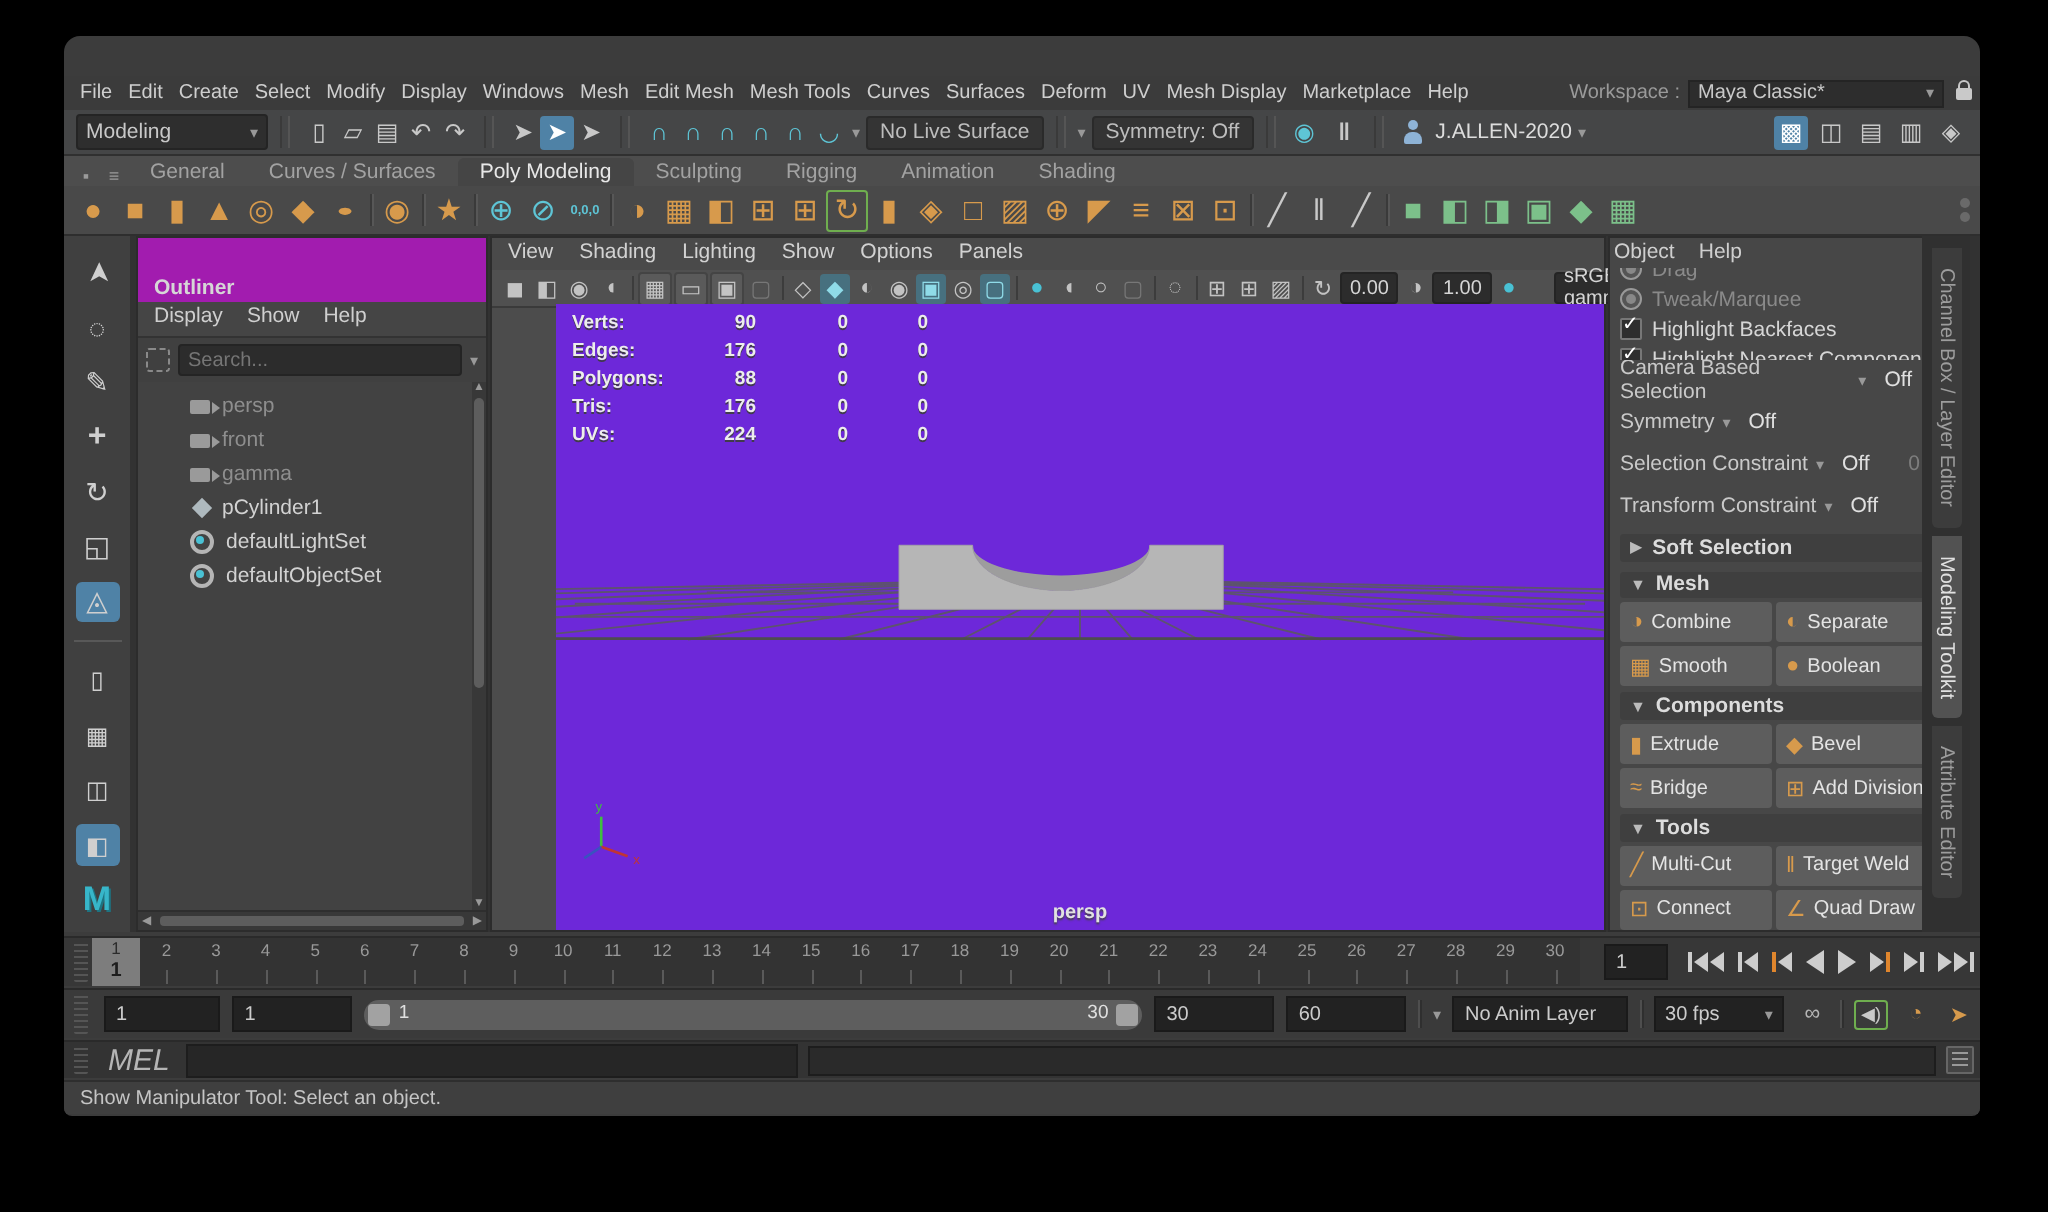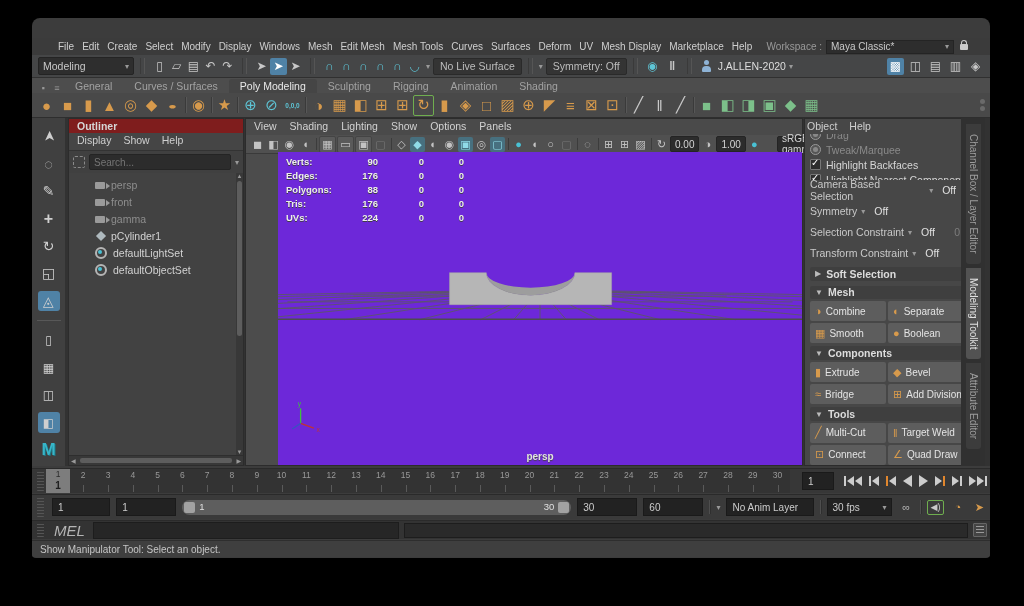--- a/index.html
+++ b/index.html
@@ -11,21 +11,21 @@
 
   
   .titlebar{top:0;height:20px;background:#2b2b2b;display:flex;align-items:center;}
   .lights{display:flex;gap:8px;margin-left:10px;}
   .light{width:11px;height:11px;border-radius:50%;}
   .l-red{background:#ff5f57}.l-yel{background:#febc2e}.l-grn{background:#28c840}
   .titlewrap{position:absolute;left:0;right:0;text-align:center;font-size:11px;color:#b9b9b9;pointer-events:none;}
   .doc-ico{display:inline-block;width:8px;height:10px;background:#c9c9c9;border-radius:1px;margin-right:5px;vertical-align:-1px;}
 
   
-  .menubar{top:20px;height:17px;background:#3b3b3b;display:flex;align-items:center;padding:0 22px;border-bottom:1px solid #2e2e2e;}
+  .menubar{top:20px;height:17px;background:#3b3b3b;display:flex;align-items:center;padding:0 4px;border-bottom:1px solid #2e2e2e;}
   .menu-item{padding:1px 4px;color:#cfcfcf;font-size:10px;white-space:nowrap;cursor:default;}
   .mspacer{flex:1}
   .wslabel{color:#9a9a9a;font-size:10px;margin-right:4px;white-space:nowrap;}
   .wsfield{width:118px;height:12px;background:#2d2d2d;border:1px solid #242424;color:#c9c9c9;font-size:10px;
     display:flex;align-items:center;padding:0 4px;justify-content:space-between;}
   .caret{font-size:8px;color:#999;}
   .lock{width:8px;height:6px;background:#c9c9c9;border-radius:1px;position:relative;margin-left:6px;}
   .lock::before{content:"";position:absolute;left:1px;top:-4px;width:4px;height:4px;border:1px solid #c9c9c9;border-bottom:none;border-radius:3px 3px 0 0;}
 
   
@@ -66,21 +66,21 @@
   
   .toolbox{left:0;width:33px;background:#404040;display:flex;flex-direction:column;align-items:center;padding-top:8px;gap:7px;}
   .tbico{width:22px;height:22px;display:flex;align-items:center;justify-content:center;color:#cfcfcf;font-size:14px;border-radius:3px;position:relative;}
   .tbico.small{font-size:12px}
   .rot-90{transform:rotate(-90deg)}
   .tb-div{width:24px;height:1px;background:#585858;margin:2px 0;}
   .maya-logo{margin-top:auto;margin-bottom:6px;font-weight:bold;font-size:17px;color:#37b6c9;text-shadow:1px 1px 0 #1d7482;}
 
   
   .outliner{left:36px;width:174px;background:#404040;border:1px solid #2c2c2c;display:flex;flex-direction:column;}
-  .out-tab{height:13px;background:#7f1d1d;color:#d6d6d6;font-size:10.5px;font-weight:bold;padding:1px 8px 0;}
+  .out-tab{height:13px;background:#a21caf;color:#d6d6d6;font-size:10.5px;font-weight:bold;padding:19px 8px 0;}
   .out-menus{height:15px;display:flex;gap:12px;padding:1px 8px;background:#454545;border-bottom:1px solid #333;}
   .out-menu{color:#cfcfcf;font-size:10.5px;}
   .out-search{display:flex;align-items:center;gap:4px;padding:3px 4px;}
   .sel-box{width:10px;height:10px;border:1px dashed #8a8a8a;border-radius:2px;}
   .search-input{flex:1;height:14px;background:#2c2c2c;border:1px solid #242424;color:#9a9a9a;font-size:10px;padding:0 4px;border-radius:2px;font-family:inherit;}
   .out-list{flex:1;position:relative;background:#424242;overflow:hidden;padding:3px 0 0 0;}
   .out-item{display:flex;align-items:center;height:17px;padding-left:26px;color:#d2d2d2;font-size:10.5px;}
   .out-item.dim{color:#8e8e8e;}
   .oi{width:12px;height:10px;position:relative;margin-right:6px;flex:0 0 auto;}
   .t-camera .oi{width:10px;height:7px;background:#9a9a9a;border-radius:1px;margin-top:1px;}

